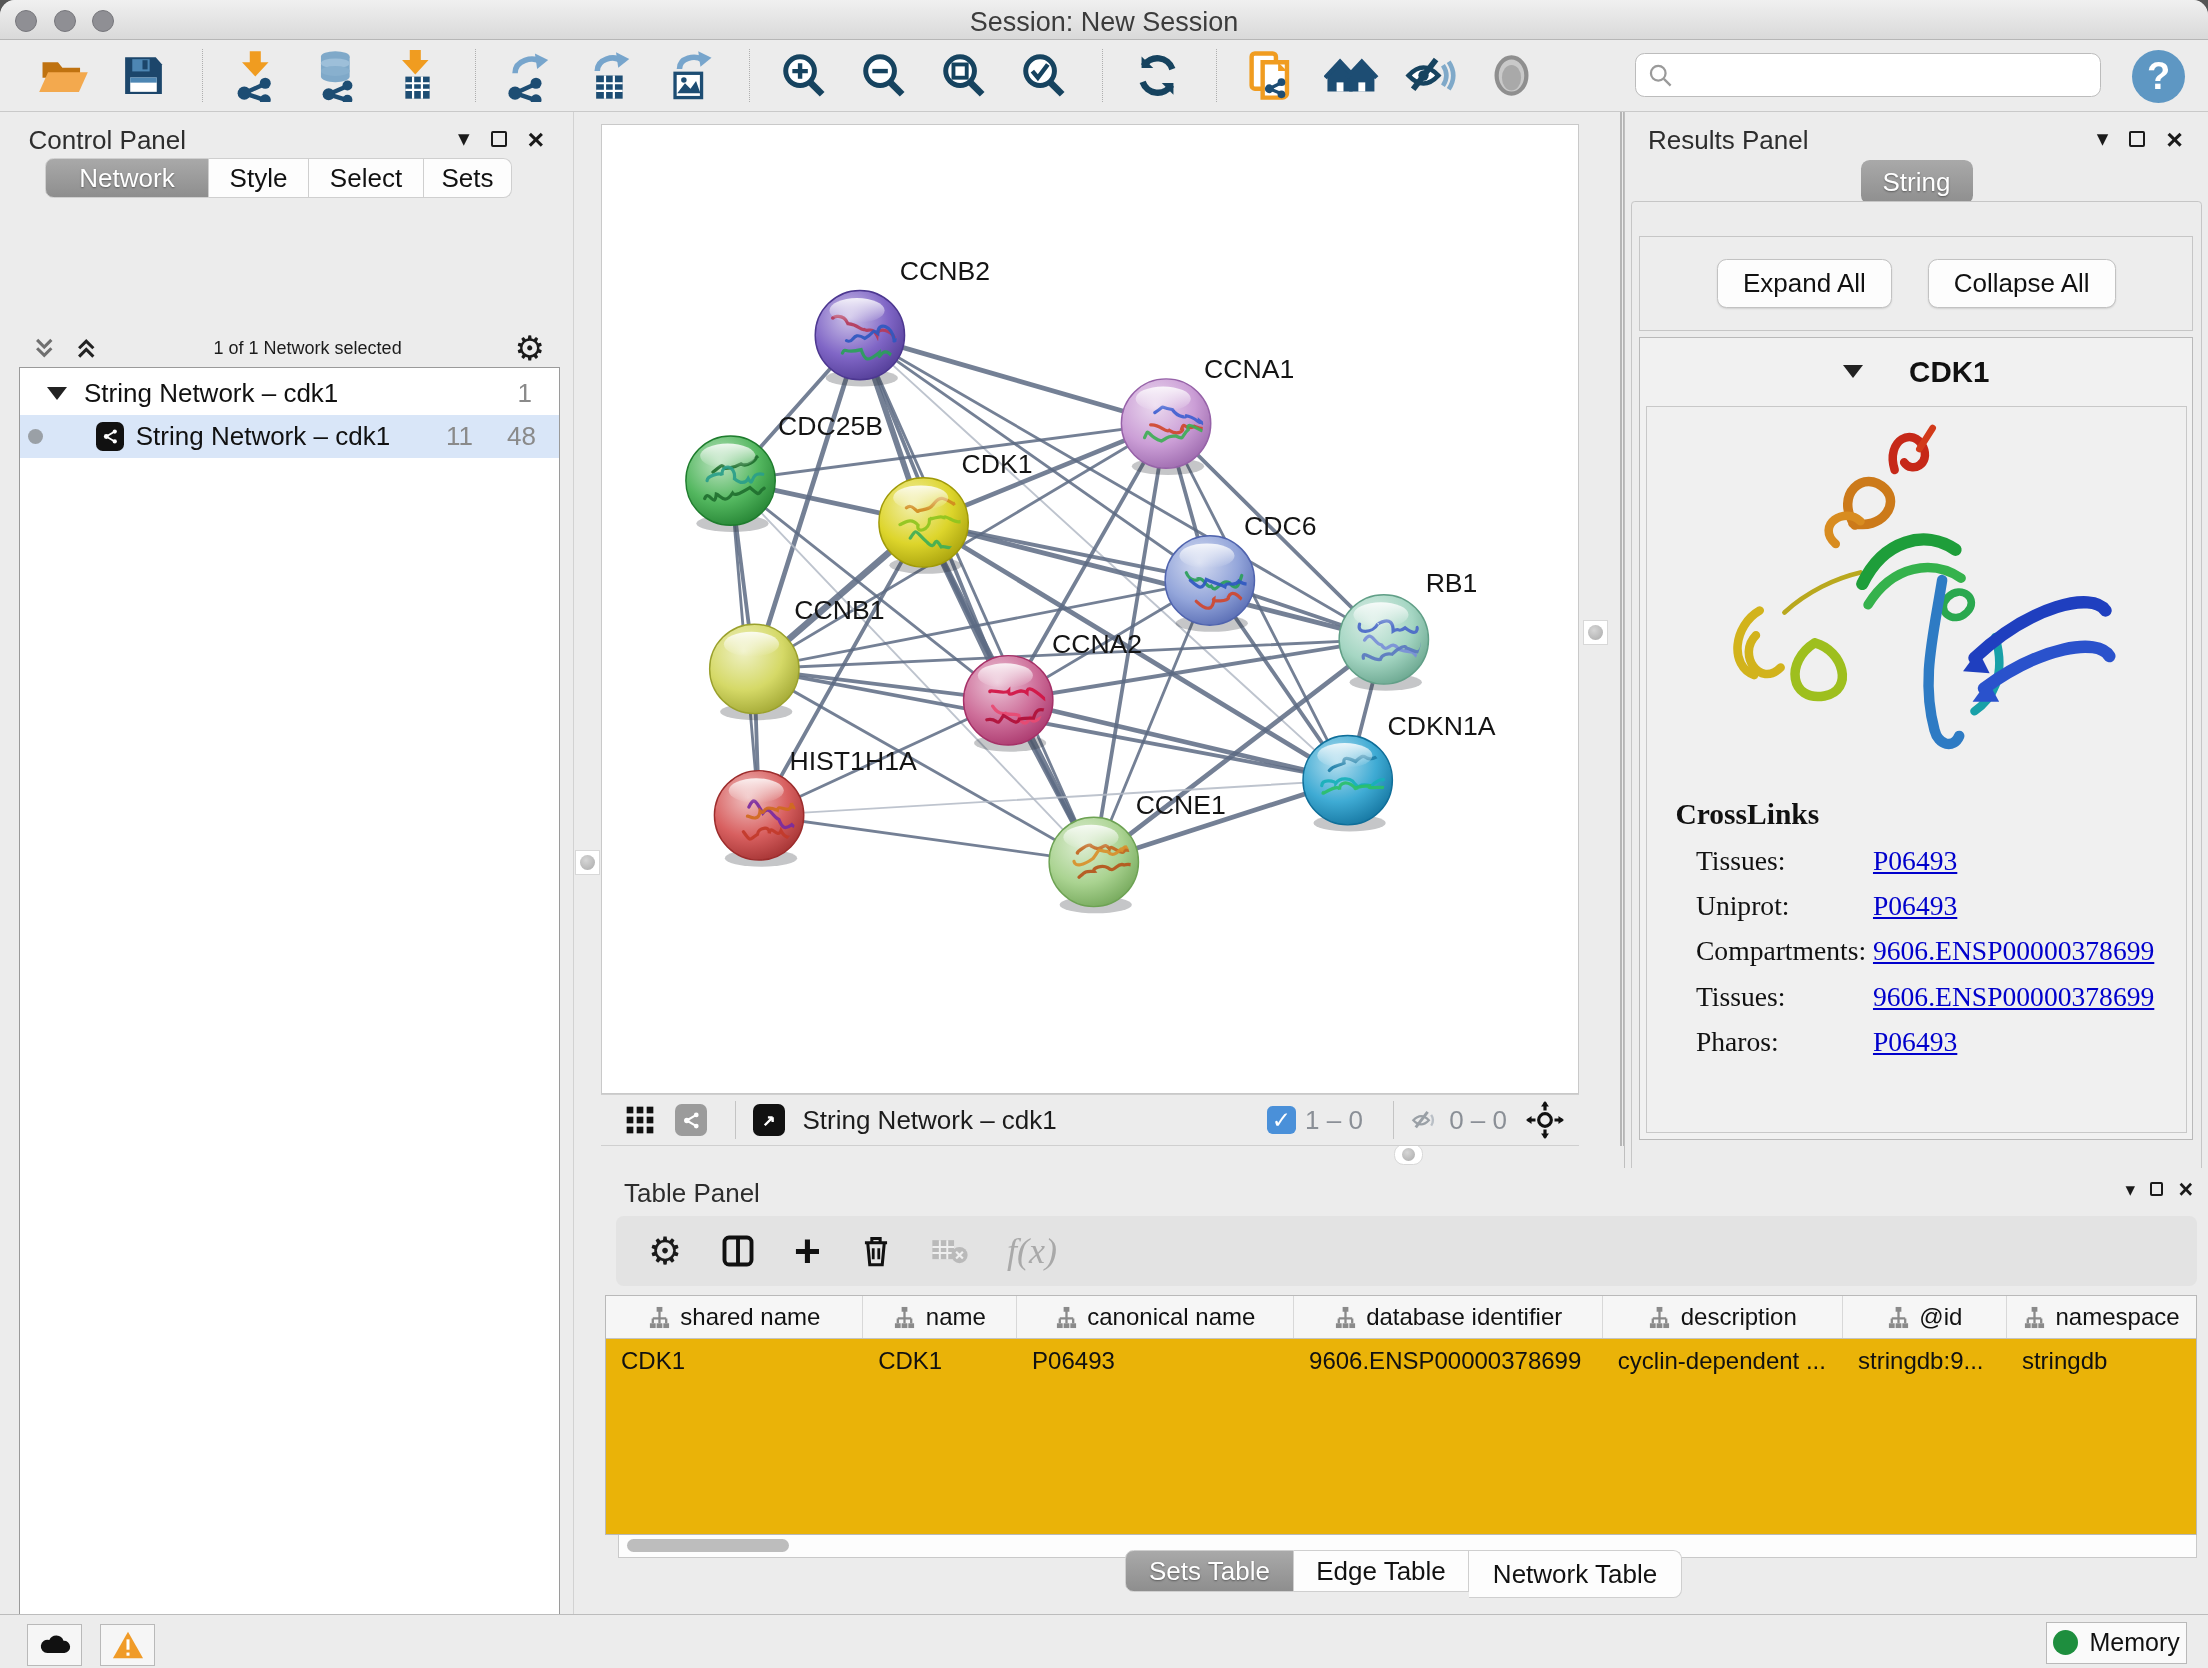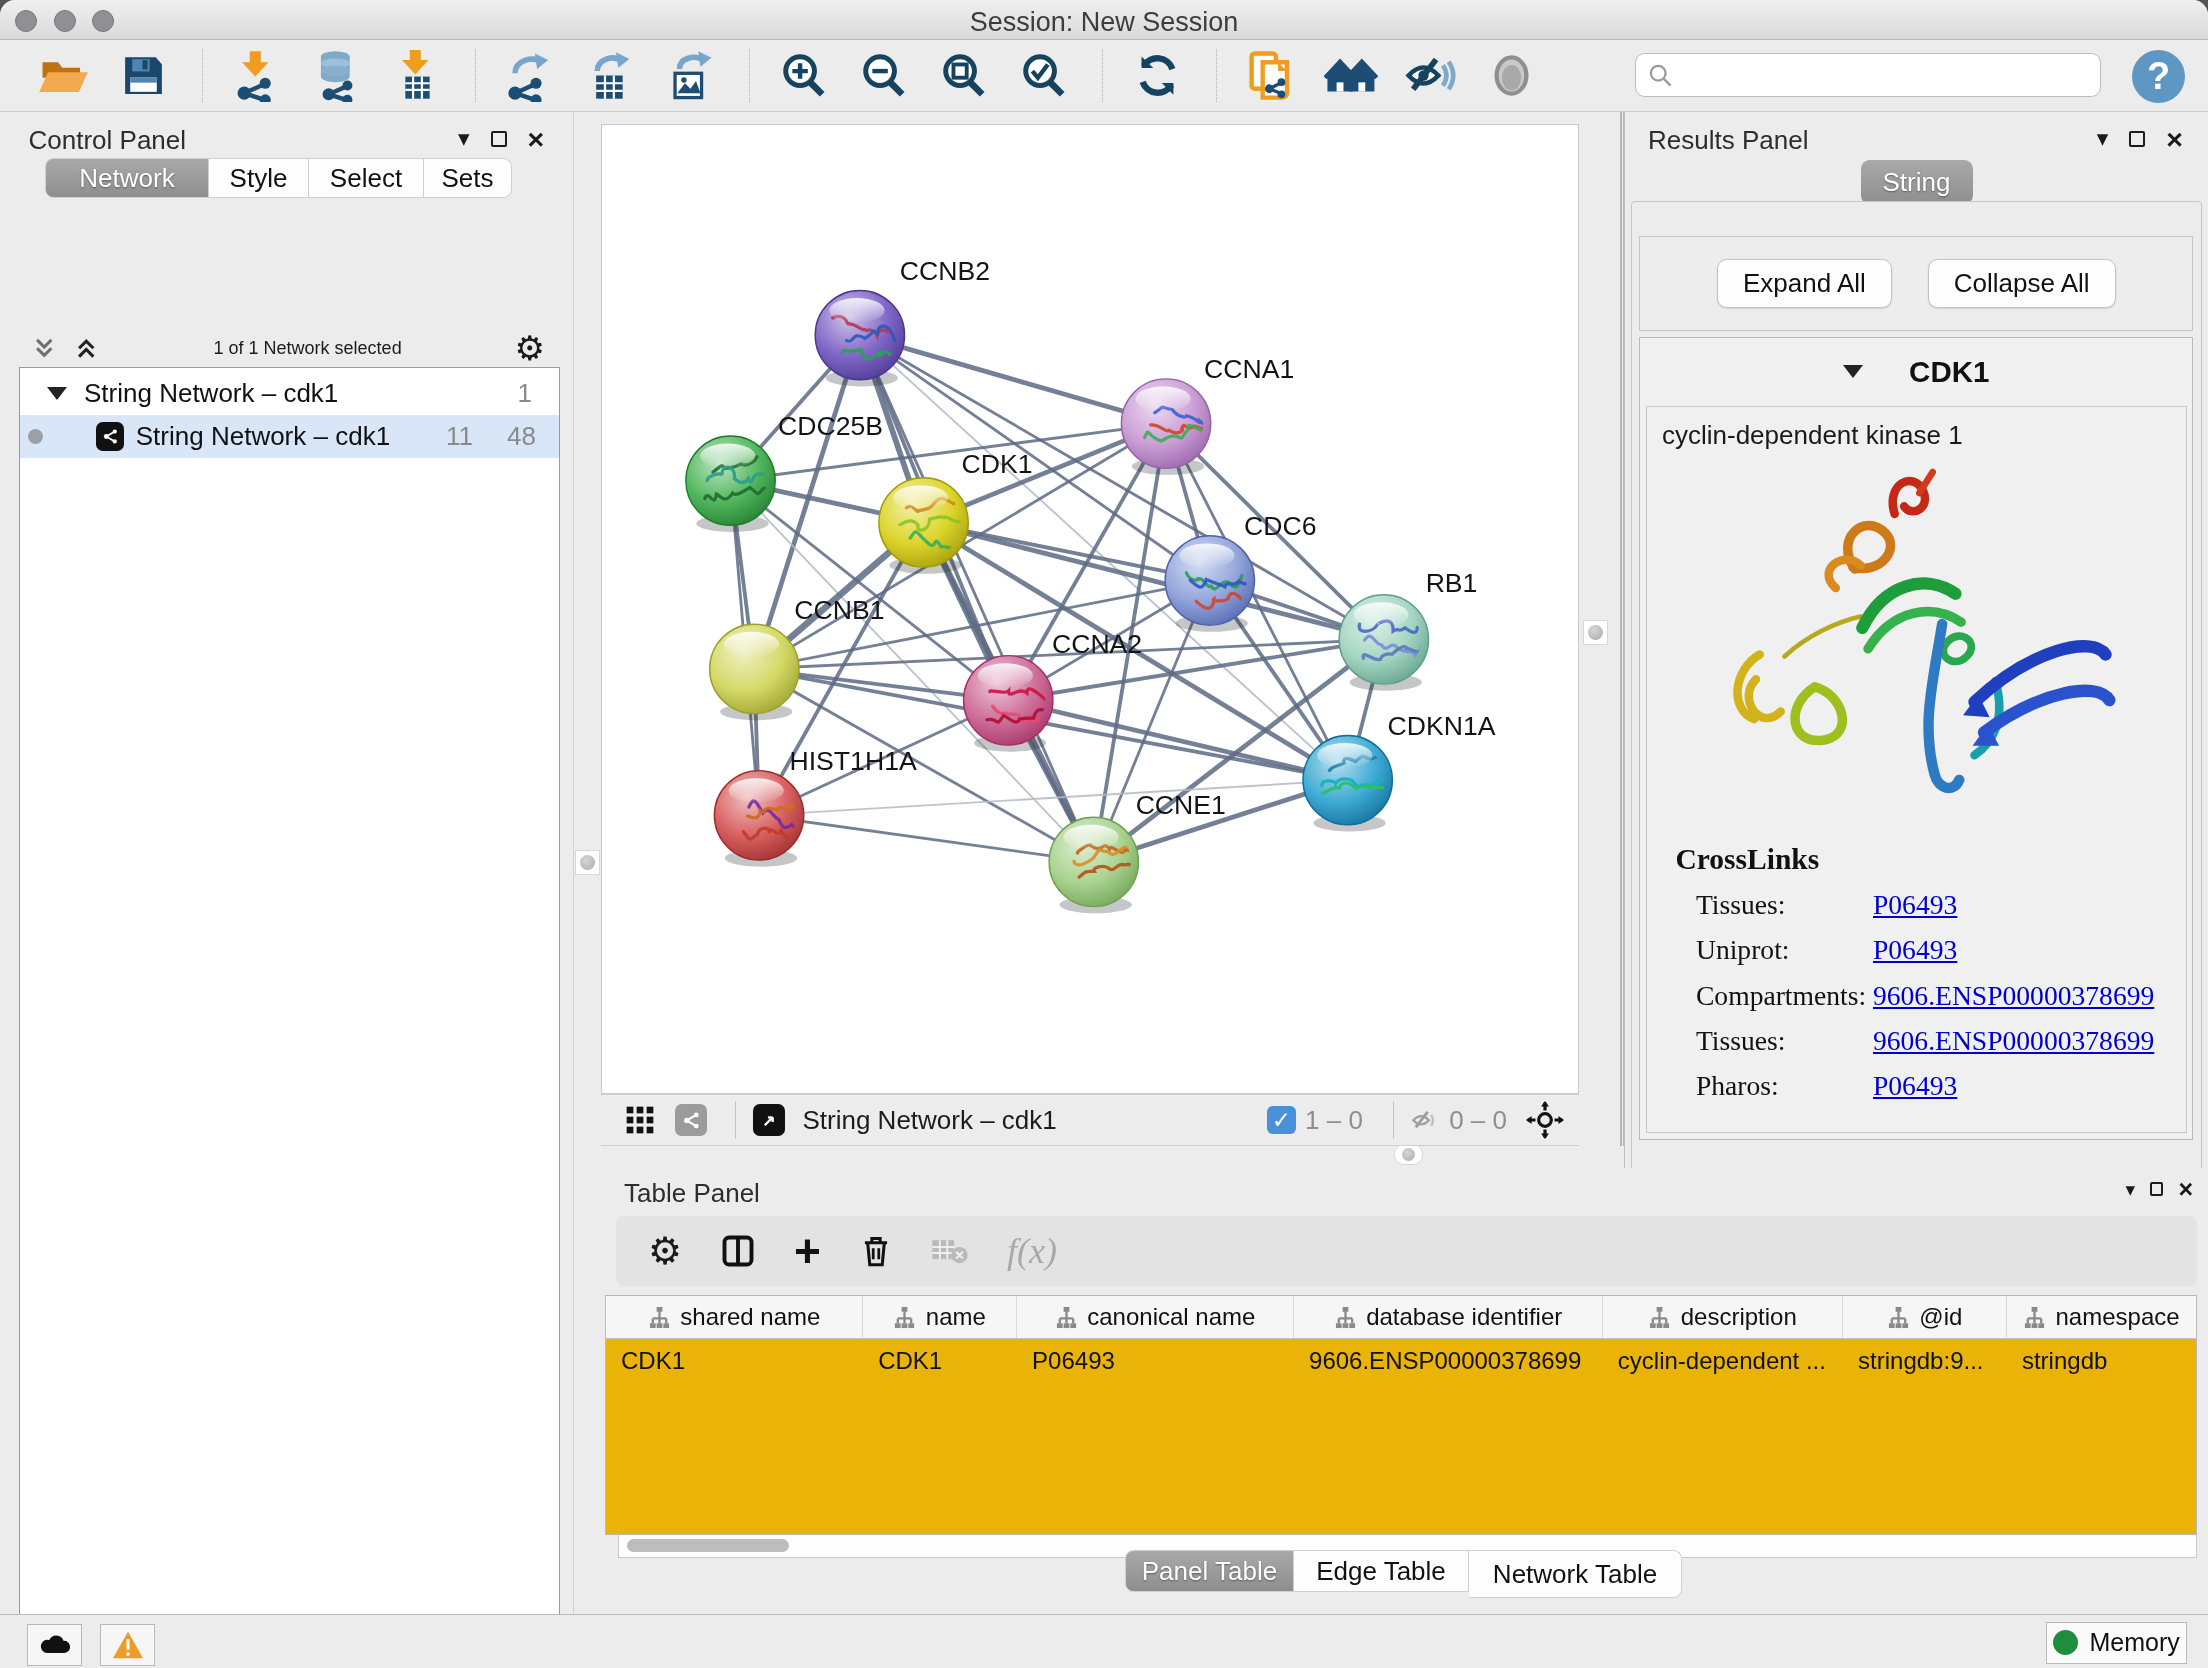--- a/index.html
+++ b/index.html
@@ -714,21 +714,20 @@
       <div class="expbox">
         <button class="rbtn">Expand All</button>
         <button class="rbtn">Collapse All</button>
       </div>
       <div class="genebox">
         <div class="gene-head">
           <span class="tri" style="margin:0"></span>
           <span class="gene-name">CDK1</span>
         </div>
         <div class="gene-content">
-          <div class="gene-desc">cyclin-dependent kinase 1</div>
           <svg width="447" height="380" viewBox="0 0 470 400" style="margin:3.8px auto 0">
             <g fill="none" stroke-linecap="round">
               <path d="M212 62 C202 30 232 16 242 38 C250 56 230 66 222 54" stroke="#c62818" stroke-width="9"></path>
               <path d="M238 40 L252 18" stroke="#d23a1a" stroke-width="7"></path>
               <path d="M170 120 C148 88 180 60 202 82 C218 98 198 126 168 118" stroke="#cc7a1a" stroke-width="10"></path>
               <path d="M150 140 C128 120 160 100 176 116" stroke="#d88c20" stroke-width="9"></path>
               <path d="M70 210 C42 226 38 268 64 278 M66 236 C46 256 70 292 92 270" stroke="#d2b31c" stroke-width="9"></path>
               <path d="M128 244 C96 264 102 306 138 300 C170 294 158 252 128 244" stroke="#9ebf1e" stroke-width="10"></path>
               <path d="M96 212 C120 190 150 176 176 170" stroke="#b9a81e" stroke-width="5"></path>
               <path d="M178 182 C200 136 244 124 276 146" stroke="#1e9e3a" stroke-width="13"></path>
@@ -878,21 +877,21 @@
         <div class="td" style="width:242px">cyclin-dependent ...</div>
         <div class="td" style="width:165px">stringdb:9...</div>
         <div class="td" style="width:190px">stringdb</div>
       </div>
     </div>
     <div class="hscroll">
       <div class="hthumb"></div>
     </div>
     <div class="btabs">
       <div class="ptab sel" style="width:169px; height:42px">
-          <span>Panel Table</span>
+          <span>Sets Table</span>
         </div>
       <div class="ptab" style="width:175px; height:42px">
           <span>Edge Table</span>
         </div>
       <div class="ptab" style="width:213px; height:48px">
           <span>Network Table</span>
         </div>
     </div>
   </div>
 

